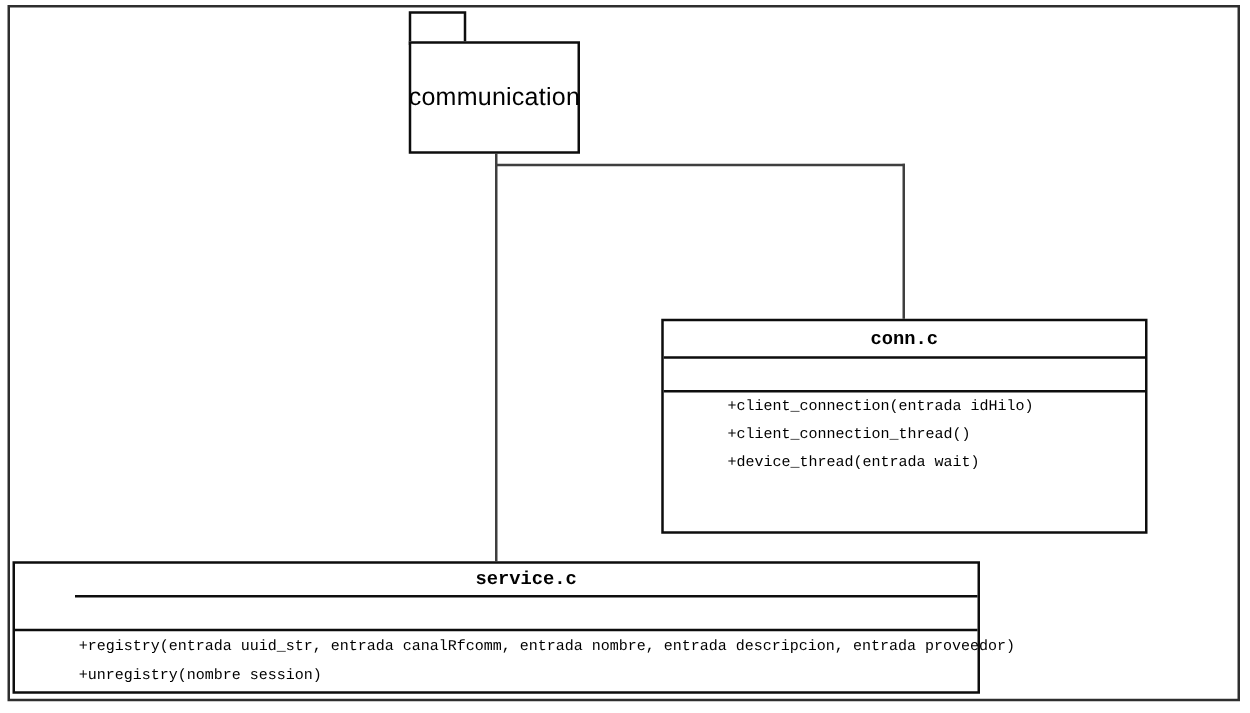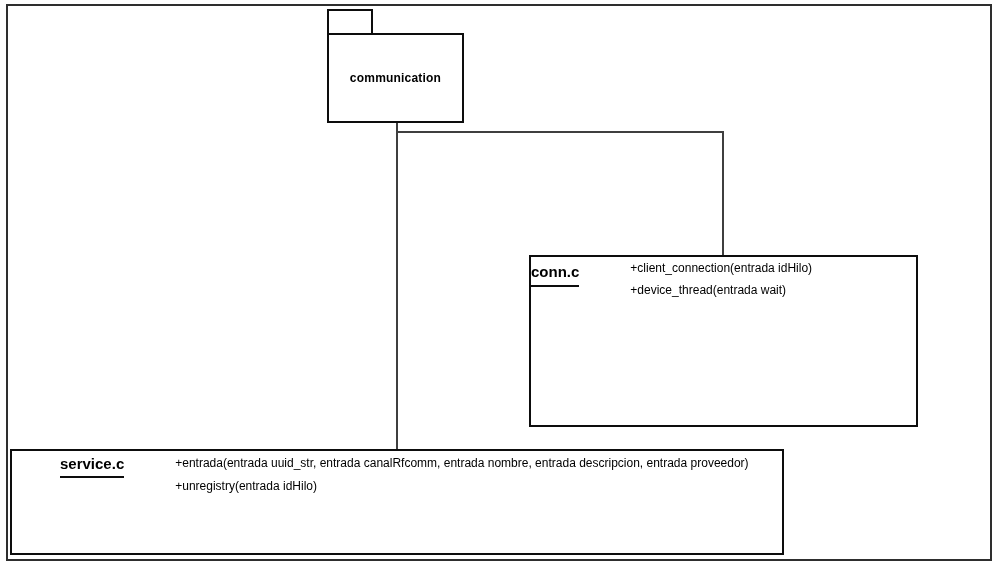--- a/index.html
+++ b/index.html
@@ -42,41 +42,43 @@
     width: 137px; height: 90px;
     border: 2px solid #0d0d0d;
     box-sizing: border-box;
     background: #ffffff;
     z-index: 2;
     display: flex;
     align-items: center;
     justify-content: center;
   }
   .pkg-name {
-    font-weight: bold;
-    font-size: 12px;
+    font-weight: normal;
+    font-size: 20px;
     letter-spacing: 0.2px;
   }
   
   .line {
     position: absolute;
     background: #3f3f3f;
     z-index: 0;
   }
   .line-pkg-down   { left: 396px; top: 121px; width: 2px;  height: 329px; }
   .line-branch-h   { left: 396px; top: 131px; width: 328px; height: 2px; }
   .line-conn-down  { left: 722px; top: 131px; width: 2px;  height: 126px; }
   
   .uml-class {
     position: absolute;
     border: 2px solid #0d0d0d;
     box-sizing: border-box;
     background: #ffffff;
     z-index: 3;
     display: flex;
+    flex-direction: column;
+    font-family: Liberation Mono, monospace;
   }
   .cls-conn {
     left: 529px; top: 255px;
     width: 389px; height: 172px;
   }
   .cls-service {
     left: 10px; top: 449px;
     width: 774px; height: 106px;
   }
   .cls-title {
@@ -124,26 +126,27 @@
   <div class="pkg-tab"></div>
   <div class="pkg-body">
     <span class="pkg-name">communication</span>
   </div>
 
   <div class="uml-class cls-conn">
     <div class="cls-title">conn.c</div>
     <div class="cls-attrs"></div>
     <div class="cls-methods">
       <div class="m">+client_connection(entrada idHilo)</div>
+      <div class="m">+client_connection_thread()</div>
       <div class="m">+device_thread(entrada wait)</div>
     </div>
   </div>
 
   <div class="uml-class cls-service">
     <div class="cls-title">service.c</div>
     <div class="cls-attrs"></div>
     <div class="cls-methods">
-      <div class="m">+entrada(entrada uuid_str, entrada canalRfcomm, entrada nombre, entrada descripcion, entrada proveedor)</div>
-      <div class="m">+unregistry(entrada idHilo)</div>
+      <div class="m">+registry(entrada uuid_str, entrada canalRfcomm, entrada nombre, entrada descripcion, entrada proveedor)</div>
+      <div class="m">+unregistry(nombre session)</div>
     </div>
   </div>
 
 </div>
 
 </body></html>

